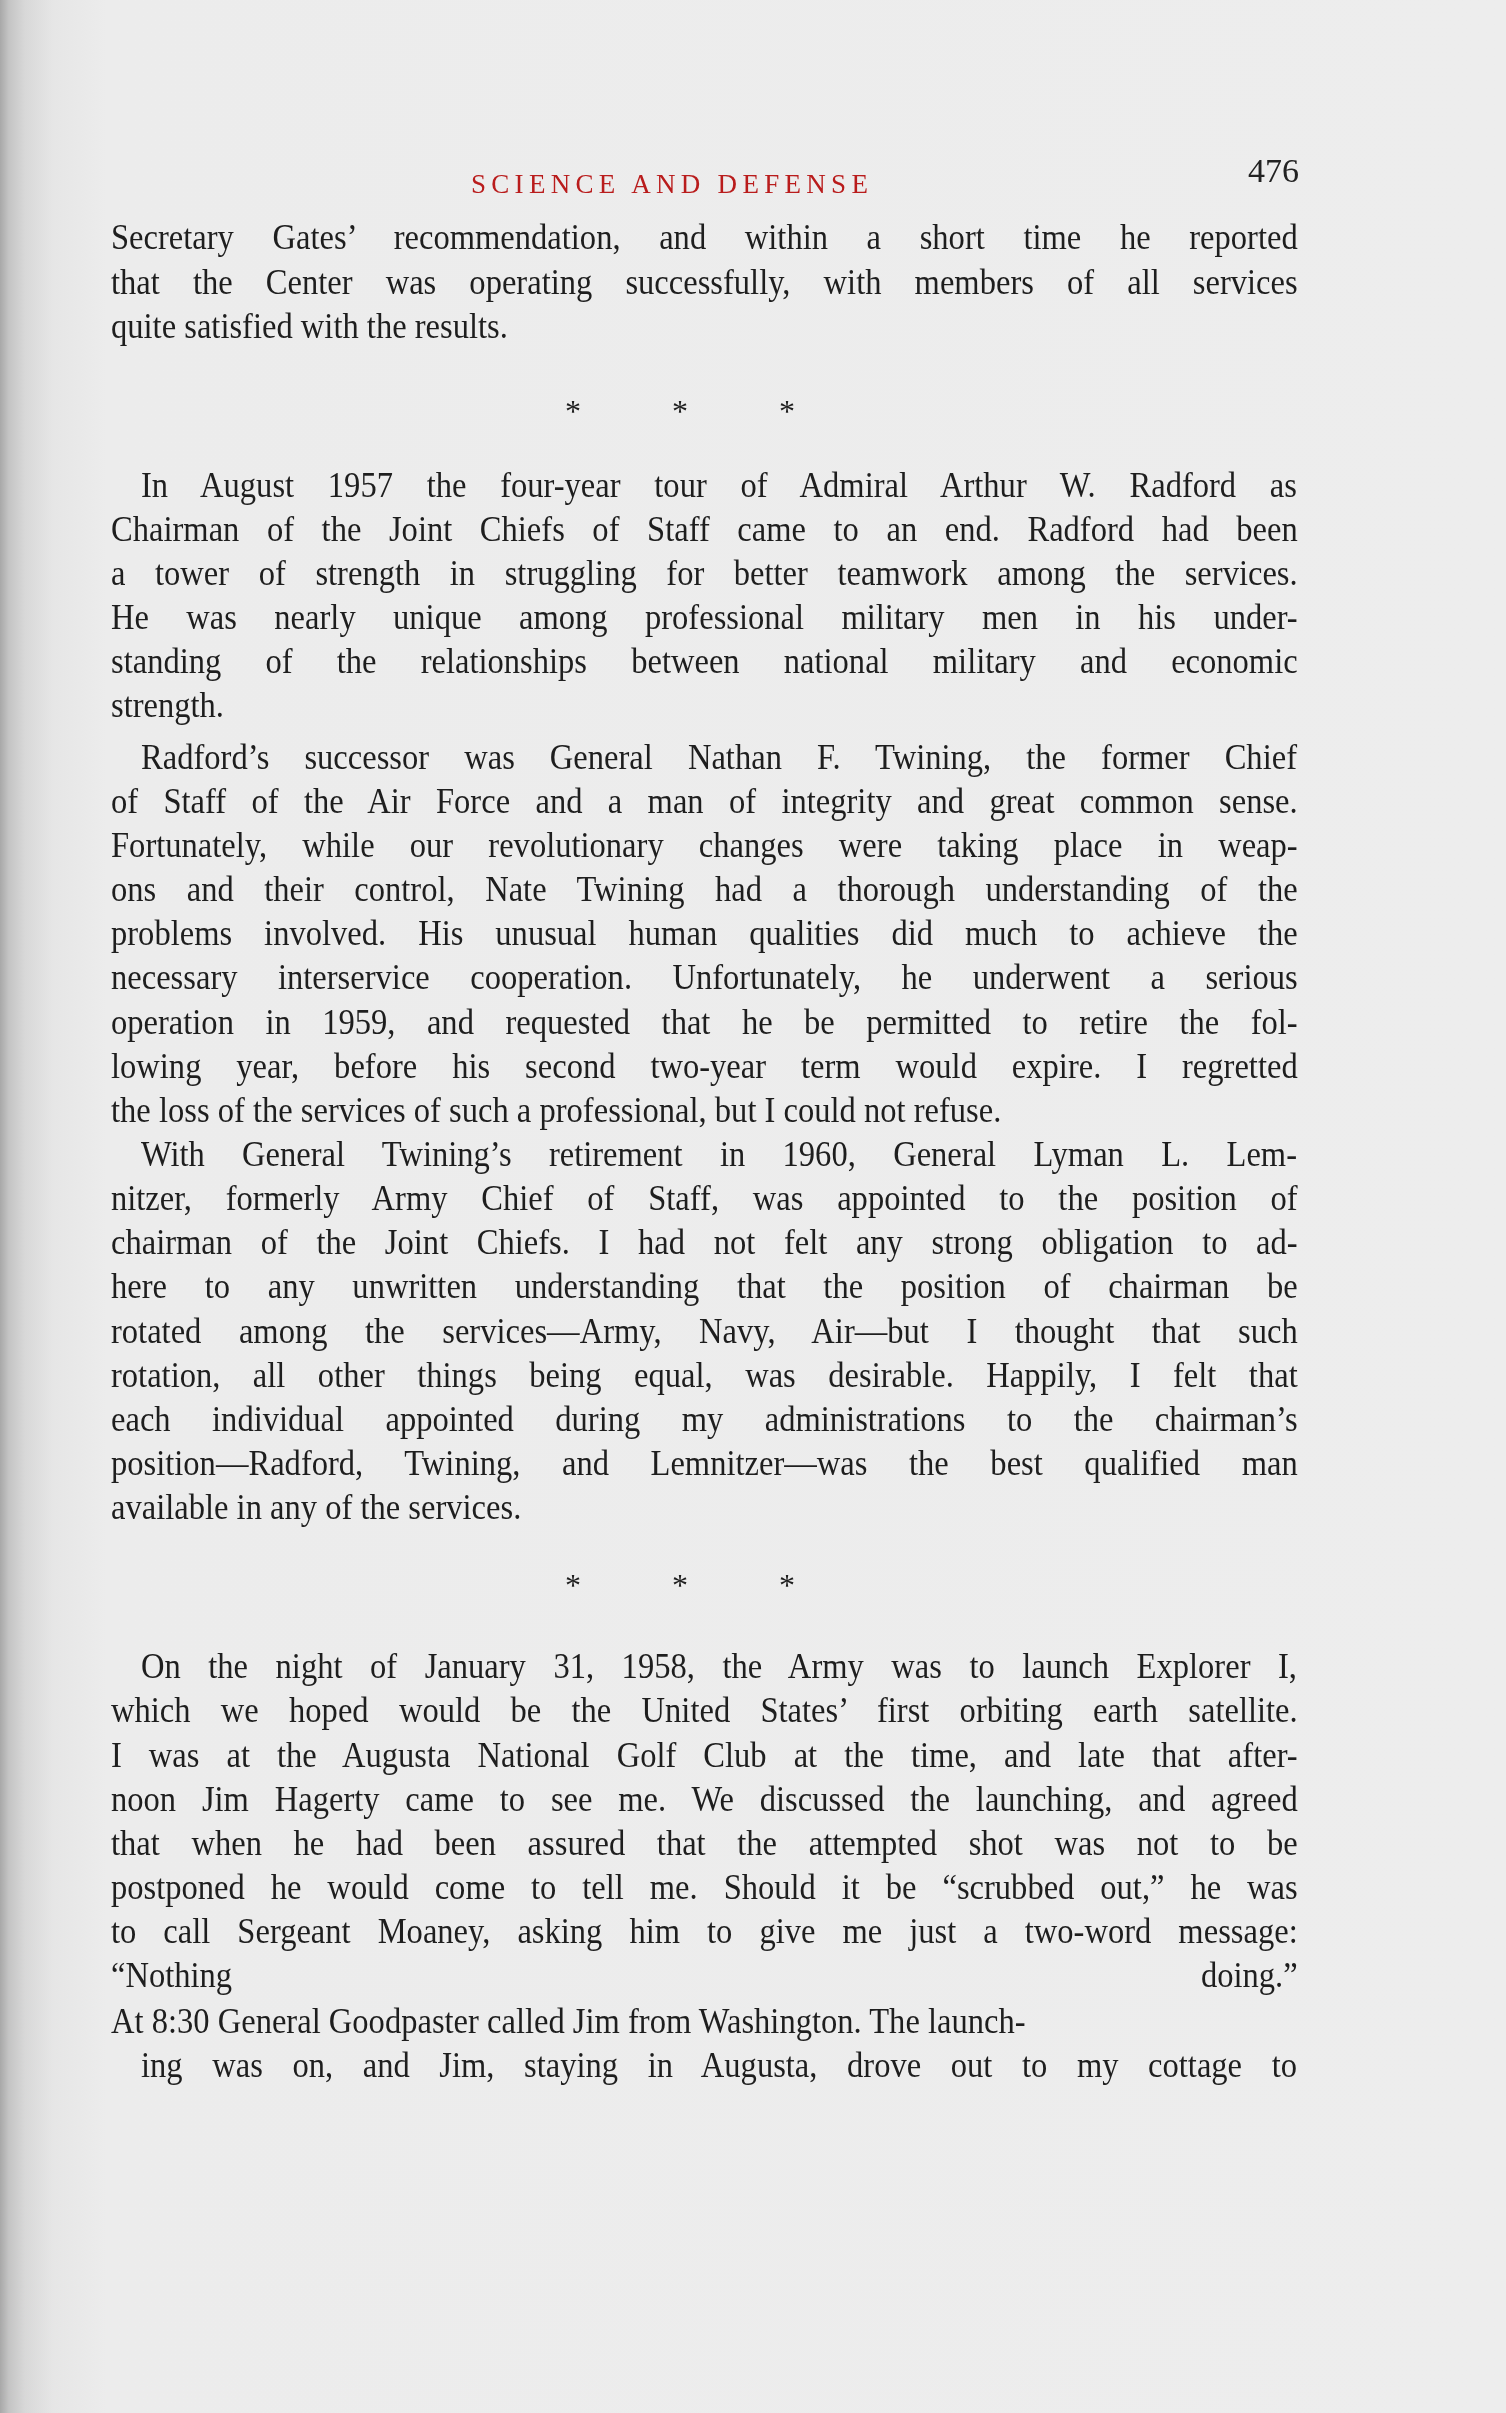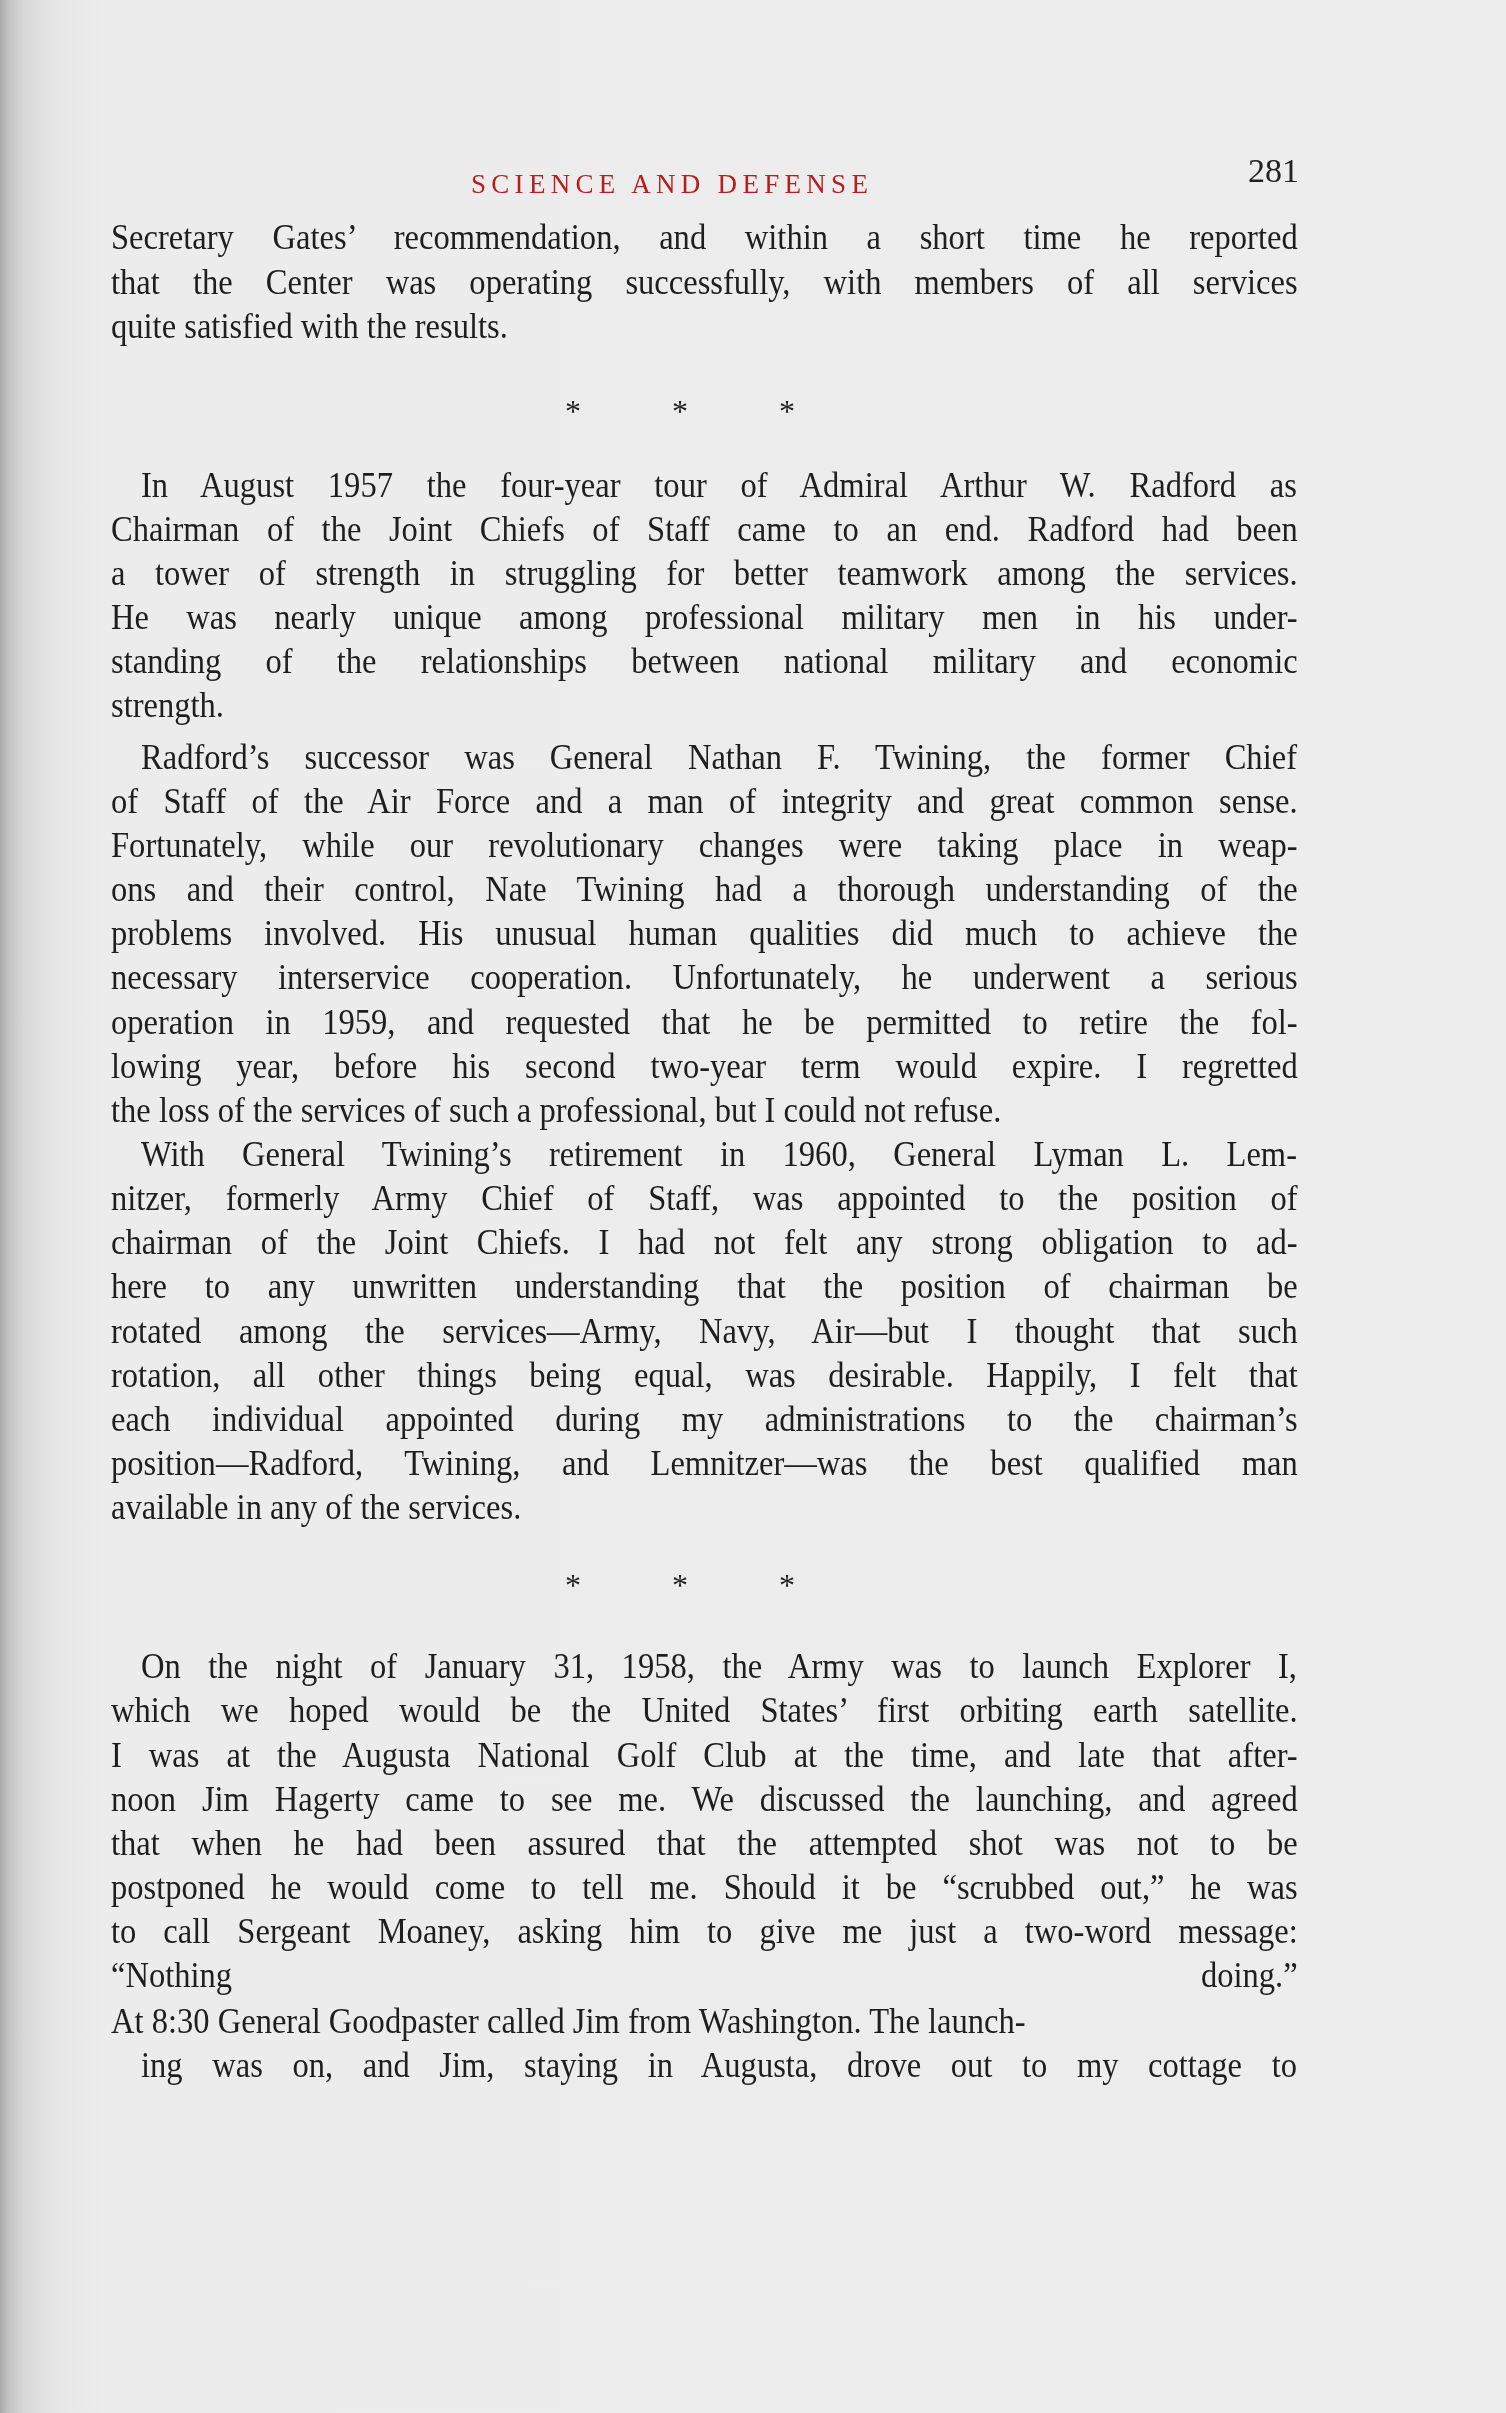--- a/index.html
+++ b/index.html
@@ -35,21 +35,21 @@
     display: flex; justify-content: space-between;
     font-size: 32px;
   }
 </style>
 </head>
 <body>
 
 <div class="page-bg"></div>
 
 <div class="header-title">SCIENCE AND DEFENSE</div>
-<div class="page-number">281</div>
+<div class="page-number">476</div>
 
 <div id="text-lines">
     <div class="line" style="top: 216px;">Secretary Gates’ recommendation, and within a short time he reported</div>
     <div class="line" style="top: 261px;">that the Center was operating successfully, with members of all services</div>
     <div class="line last" style="top: 305px;">quite satisfied with the results.</div>
     <div class="line indent" style="top: 464px; left: 141px; width: 1243px;">In August 1957 the four-year tour of Admiral Arthur W. Radford as</div>
     <div class="line" style="top: 508px;">Chairman of the Joint Chiefs of Staff came to an end. Radford had been</div>
     <div class="line" style="top: 552px;">a tower of strength in struggling for better teamwork among the services.</div>
     <div class="line" style="top: 596px;">He was nearly unique among professional military men in his under-</div>
     <div class="line" style="top: 640px;">standing of the relationships between national military and economic</div>

